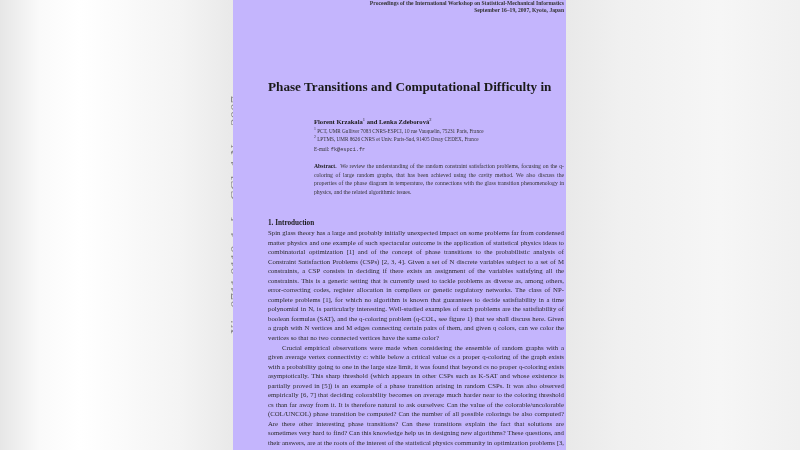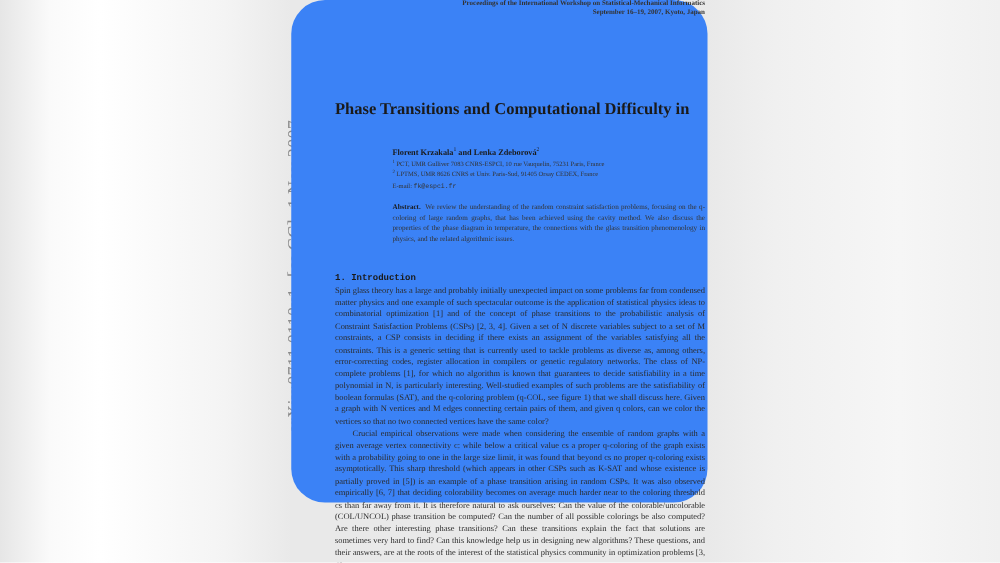--- a/index.html
+++ b/index.html
@@ -13,23 +13,22 @@
       background: linear-gradient(to right, #e6e6e6 0px, #fafafa 40px, #ffffff 80px, #f4f4f4 180px, #e9e9e9 233px, #e9e9e9 566px, #f0f0f0 620px, #f6f6f6 720px, #f0f0f0 800px);
       position: relative;
       font-family: "Liberation Serif", "DejaVu Serif", serif;
       color: #222;
     }
     .page {
       position: absolute;
       left: 233px;
       top: 0;
       width: 333px;
-      height: 402px;
-      background: #3b82f6;
-      border-radius: 27px;
+      height: 450px;
+      background: #c4b5fd;
     }
     .arxiv-stamp {
       position: absolute;
       left: 228px;
       top: 346px;
       transform-origin: 0 0;
       transform: rotate(-90deg);
       font-family: "Liberation Serif", serif;
       font-size: 14.5px;
       color: #8a8a8a;
@@ -99,21 +98,20 @@
     }
     .abstract b { color: #1a1a1a; }
     .section-heading {
       position: absolute;
       left: 35px;
       top: 219px;
       font-size: 7.2px;
       font-weight: bold;
       color: #1a1a1a;
       white-space: nowrap;
-      font-family: Liberation Mono, monospace;
     }
     .body-text {
       position: absolute;
       left: 35px;
       top: 228px;
       width: 296px;
       font-size: 6.75px;
       line-height: 9.55px;
       color: #2a2a2a;
       text-align: justify;

